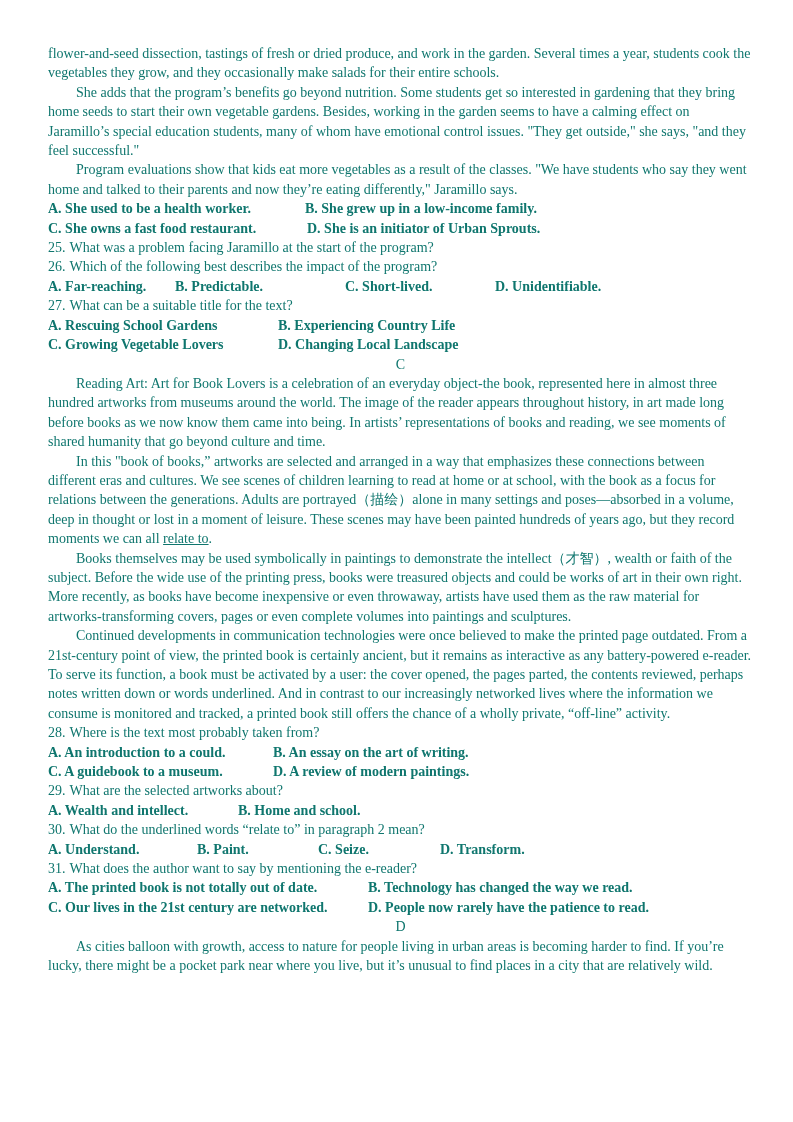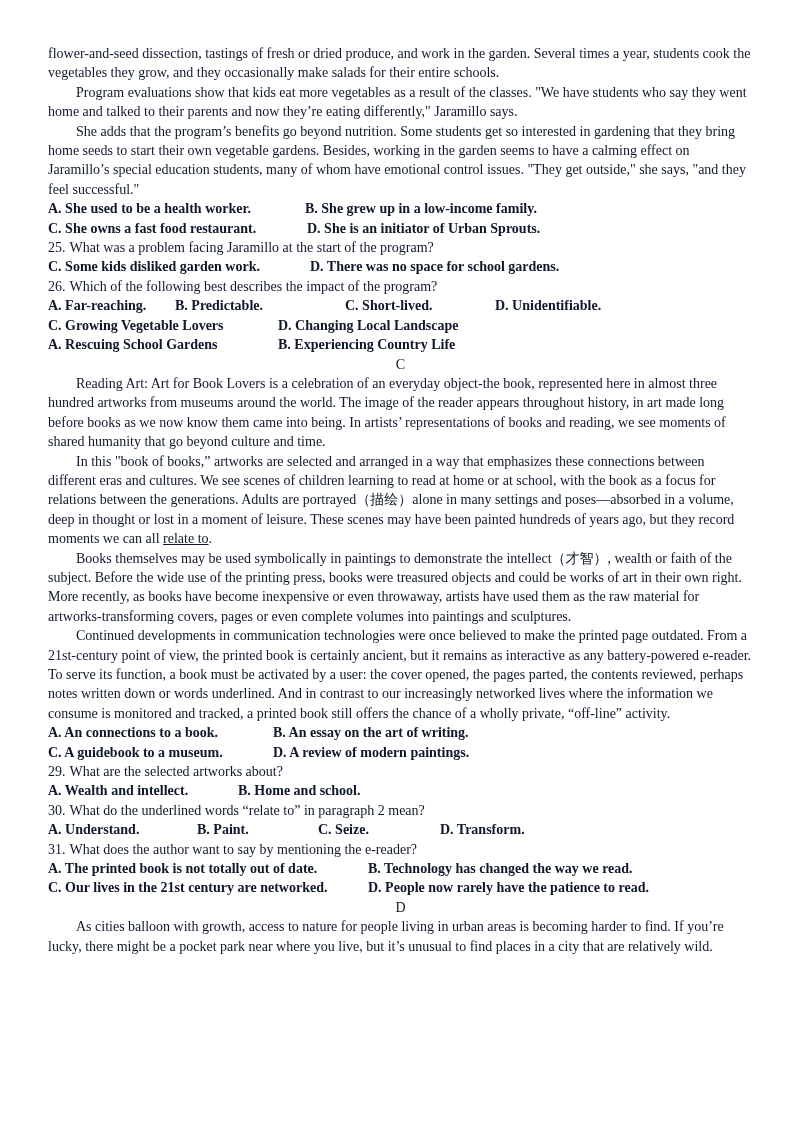--- a/index.html
+++ b/index.html
@@ -14,65 +14,66 @@
     overflow: hidden;
   }
   .doc {
     position: absolute;
     left: 48px;
     top: 44px;
     width: 705px;
     font-family: "Liberation Serif", "DejaVu Serif", serif;
     font-size: 14px;
     line-height: 19.4px;
-    color: #0f172a;
+    color: #0f766e;
   }
   .doc p { margin: 0; }
   .para { text-indent: 28px; }
   .cont { text-indent: 0; }
   .q { text-indent: 0; }
   .q .qnum { display: inline; }
   .q .qtext { margin-left: 4px; }
   .opt-row { white-space: nowrap; font-weight: bold; }
   .opt { display: inline-block; vertical-align: top; }
   .section-letter { text-align: center; }
   .u { text-decoration: underline; }
   .it { }
 </style>
 </head>
 <body>
 
 <div class="doc">
 
   <p class="cont">flower-and-seed dissection, tastings of fresh or dried produce, and work in the garden. Several times a year, students cook the vegetables they grow, and they occasionally make salads for their entire schools.</p>
+  <p class="para">She adds that the program’s benefits go beyond nutrition. Some students get so interested in gardening that they bring home seeds to start their own vegetable gardens. Besides, working in the garden seems to have a calming effect on Jaramillo’s special education students, many of whom have emotional control issues. "They get outside," she says, "and they feel successful."</p>
   <p class="para">Program evaluations show that kids eat more vegetables as a result of the classes. "We have students who say they went home and talked to their parents and now they’re eating differently," Jaramillo says.</p>
-  <p class="para">She adds that the program’s benefits go beyond nutrition. Some students get so interested in gardening that they bring home seeds to start their own vegetable gardens. Besides, working in the garden seems to have a calming effect on Jaramillo’s special education students, many of whom have emotional control issues. "They get outside," she says, "and they feel successful."</p>
 
   <p class="opt-row"><span class="opt" style="width:257px">A. She used to be a health worker.</span><span class="opt">B. She grew up in a low-income family.</span></p>
   <p class="opt-row"><span class="opt" style="width:259px">C. She owns a fast food restaurant.</span><span class="opt">D. She is an initiator of Urban Sprouts.</span></p>
 
   <p class="q"><span class="qnum">25.</span><span class="qtext">What was a problem facing Jaramillo at the start of the program?</span></p>
-  <p class="opt-row"><span class="opt" style="width:262px">C. Some kids disliked garden work.</span><span class="opt">D. There was no space for school gardens.</span></p>
 
   <p class="q"><span class="qnum">26.</span><span class="qtext">Which of the following best describes the impact of the program?</span></p>
   <p class="opt-row"><span class="opt" style="width:127px">A. Far-reaching.</span><span class="opt" style="width:170px">B. Predictable.</span><span class="opt" style="width:150px">C. Short-lived.</span><span class="opt">D. Unidentifiable.</span></p>
 
+  <p class="q"><span class="qnum">27.</span><span class="qtext">What can be a suitable title for the text?</span></p>
+  <p class="opt-row"><span class="opt" style="width:230px">A. Rescuing School Gardens</span><span class="opt">B. Experiencing Country Life</span></p>
   <p class="opt-row"><span class="opt" style="width:230px">C. Growing Vegetable Lovers</span><span class="opt">D. Changing Local Landscape</span></p>
-  <p class="opt-row"><span class="opt" style="width:230px">A. Rescuing School Gardens</span><span class="opt">B. Experiencing Country Life</span></p>
 
   <p class="section-letter">C</p>
 
   <p class="para"><span class="it">Reading Art: Art for Book Lovers</span><span> is a celebration of an everyday object-the book, represented here in almost three hundred artworks from museums around the world. The image of the reader appears throughout history, in art made long before books as we now know them came into being. In artists’ representations of books and reading, we see moments of shared humanity that go beyond culture and time.</span></p>
 
   <p class="para"><span>In this "book of books,” artworks are selected and arranged in a way that emphasizes these connections between different eras and cultures. We see scenes of children learning to read at home or at school, with the book as a focus for relations between the generations. Adults are portrayed（描绘）alone in many settings and poses—absorbed in a volume, deep in thought or lost in a moment of leisure. These scenes may have been painted hundreds of years ago, but they record moments we can all </span><span class="u">relate to</span><span>.</span></p>
 
   <p class="para">Books themselves may be used symbolically in paintings to demonstrate the intellect（才智）, wealth or faith of the subject. Before the wide use of the printing press, books were treasured objects and could be works of art in their own right. More recently, as books have become inexpensive or even throwaway, artists have used them as the raw material for artworks-transforming covers, pages or even complete volumes into paintings and sculptures.</p>
   <p class="para">Continued developments in communication technologies were once believed to make the printed page outdated. From a 21st-century point of view, the printed book is certainly ancient, but it remains as interactive as any battery-powered e-reader. To serve its function, a book must be activated by a user: the cover opened, the pages parted, the contents reviewed, perhaps notes written down or words underlined. And in contrast to our increasingly networked lives where the information we consume is monitored and tracked, a printed book still offers the chance of a wholly private, “off-line” activity.</p>
 
-  <p class="opt-row"><span class="opt" style="width:225px">A. An connections to a book.</span><span class="opt">B. An essay on the art of writing.</span></p>
+  <p class="q"><span class="qnum">28.</span><span class="qtext">Where is the text most probably taken from?</span></p>
+  <p class="opt-row"><span class="opt" style="width:225px">A. An introduction to a could.</span><span class="opt">B. An essay on the art of writing.</span></p>
   <p class="opt-row"><span class="opt" style="width:225px">C. A guidebook to a museum.</span><span class="opt">D. A review of modern paintings.</span></p>
 
   <p class="q"><span class="qnum">29.</span><span class="qtext">What are the selected artworks about?</span></p>
   <p class="opt-row"><span class="opt" style="width:190px">A. Wealth and intellect.</span><span class="opt">B. Home and school.</span></p>
 
   <p class="q"><span class="qnum">30.</span><span class="qtext">What do the underlined words “relate to” in paragraph 2 mean?</span></p>
   <p class="opt-row"><span class="opt" style="width:149px">A. Understand.</span><span class="opt" style="width:121px">B. Paint.</span><span class="opt" style="width:122px">C. Seize.</span><span class="opt">D. Transform.</span></p>
 
   <p class="q"><span class="qnum">31.</span><span class="qtext">What does the author want to say by mentioning the e-reader?</span></p>
   <p class="opt-row"><span class="opt" style="width:320px">A. The printed book is not totally out of date.</span><span class="opt">B. Technology has changed the way we read.</span></p>

